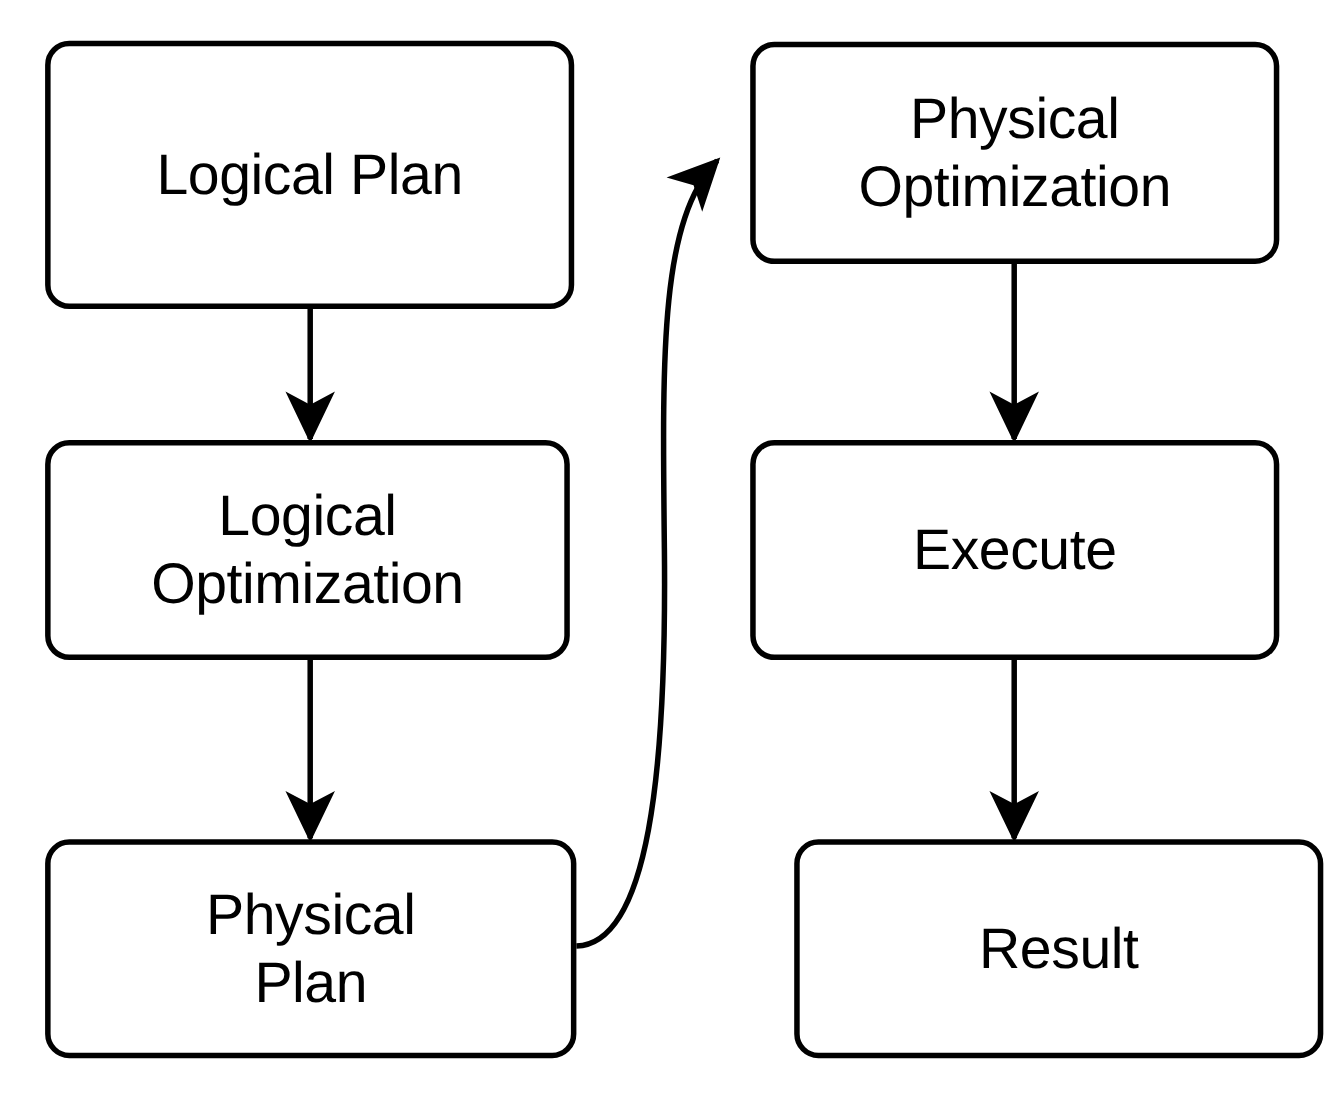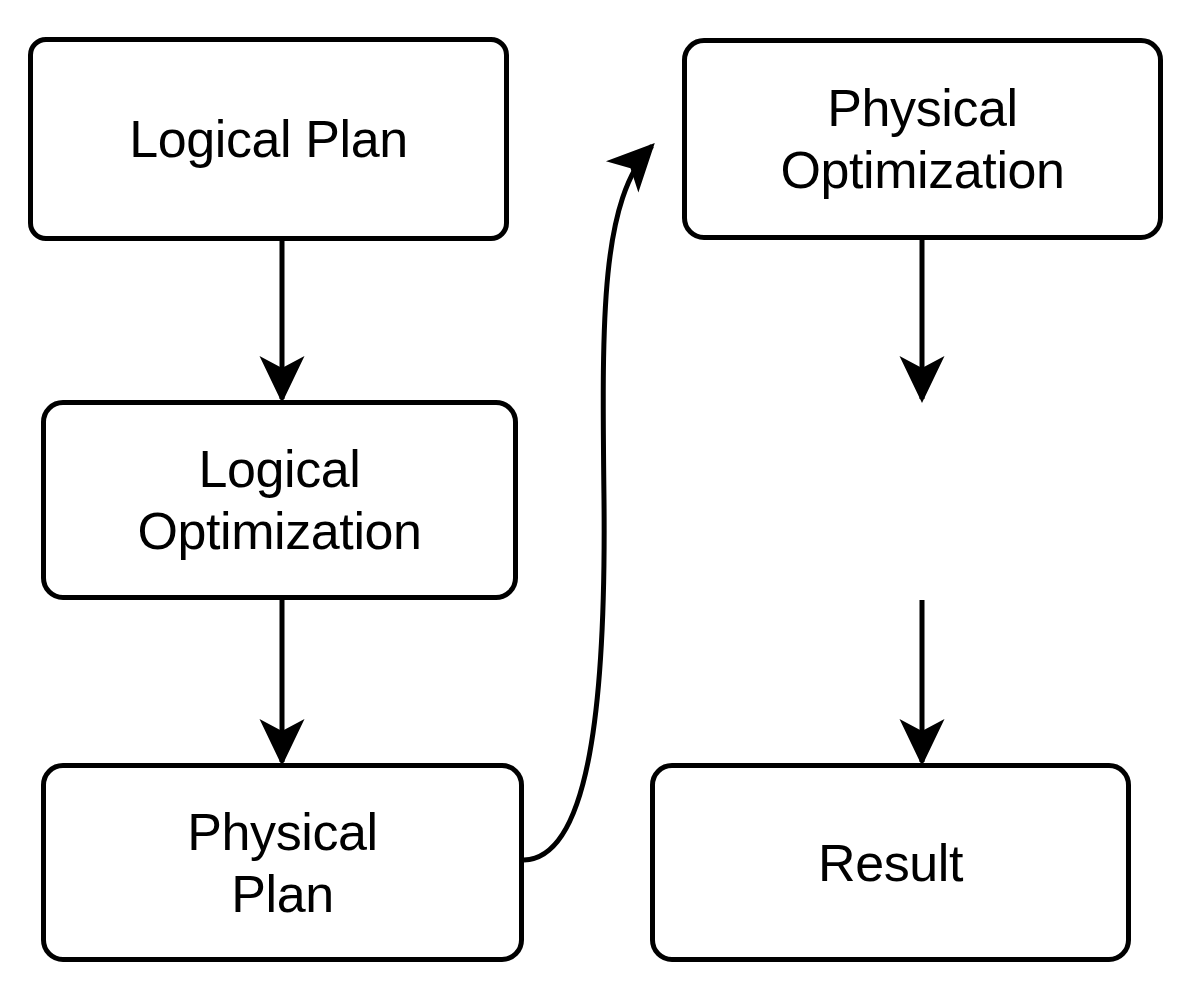--- a/index.html
+++ b/index.html
@@ -63,37 +63,40 @@
 
     <line x1="282" y1="600" x2="282" y2="762" stroke="#000000" stroke-width="5" marker-end="url(#arrowhead)"></line>
 
     <path d="M 524 860 C 590 858 606 700 604 500 C 602 320 600 200 652 146" fill="none" stroke="#000000" stroke-width="5" marker-end="url(#arrowhead)"></path>
 
     <line x1="922" y1="240" x2="922" y2="399" stroke="#000000" stroke-width="5" marker-end="url(#arrowhead)"></line>
 
     <line x1="922" y1="600" x2="922" y2="762" stroke="#000000" stroke-width="5" marker-end="url(#arrowhead)"></line>
   </svg>
 
-  <div class="node-box" style="left:28px; top:37px; width:481px; height:204px;border-radius:18px;">
+  <div class="node-box" style="left:41px; top:37px; width:481px; height:244px;">
     <span class="node-label">Logical Plan</span>
   </div>
 
   <div class="node-box" style="left:41px; top:400px; width:477px; height:200px;justify-content:center;">
     <span class="node-label">Logical
 Optimization</span>
   </div>
 
   <div class="node-box" style="left:41px; top:763px; width:483px; height:199px;">
     <span class="node-label">Physical
 Plan</span>
   </div>
 
   <div class="node-box" style="left:682px; top:38px; width:481px; height:202px;">
     <span class="node-label">Physical
 Optimization</span>
   </div>
 
+  <div class="node-box" style="left:682px; top:400px; width:481px; height:200px;">
+    <span class="node-label">Execute</span>
+  </div>
 
-  <div class="node-box" style="left:650px; top:763px; width:481px; height:199px;">
+  <div class="node-box" style="left:722px; top:763px; width:481px; height:199px;">
     <span class="node-label">Result</span>
   </div>
 
 </div>
 
 </body></html>

